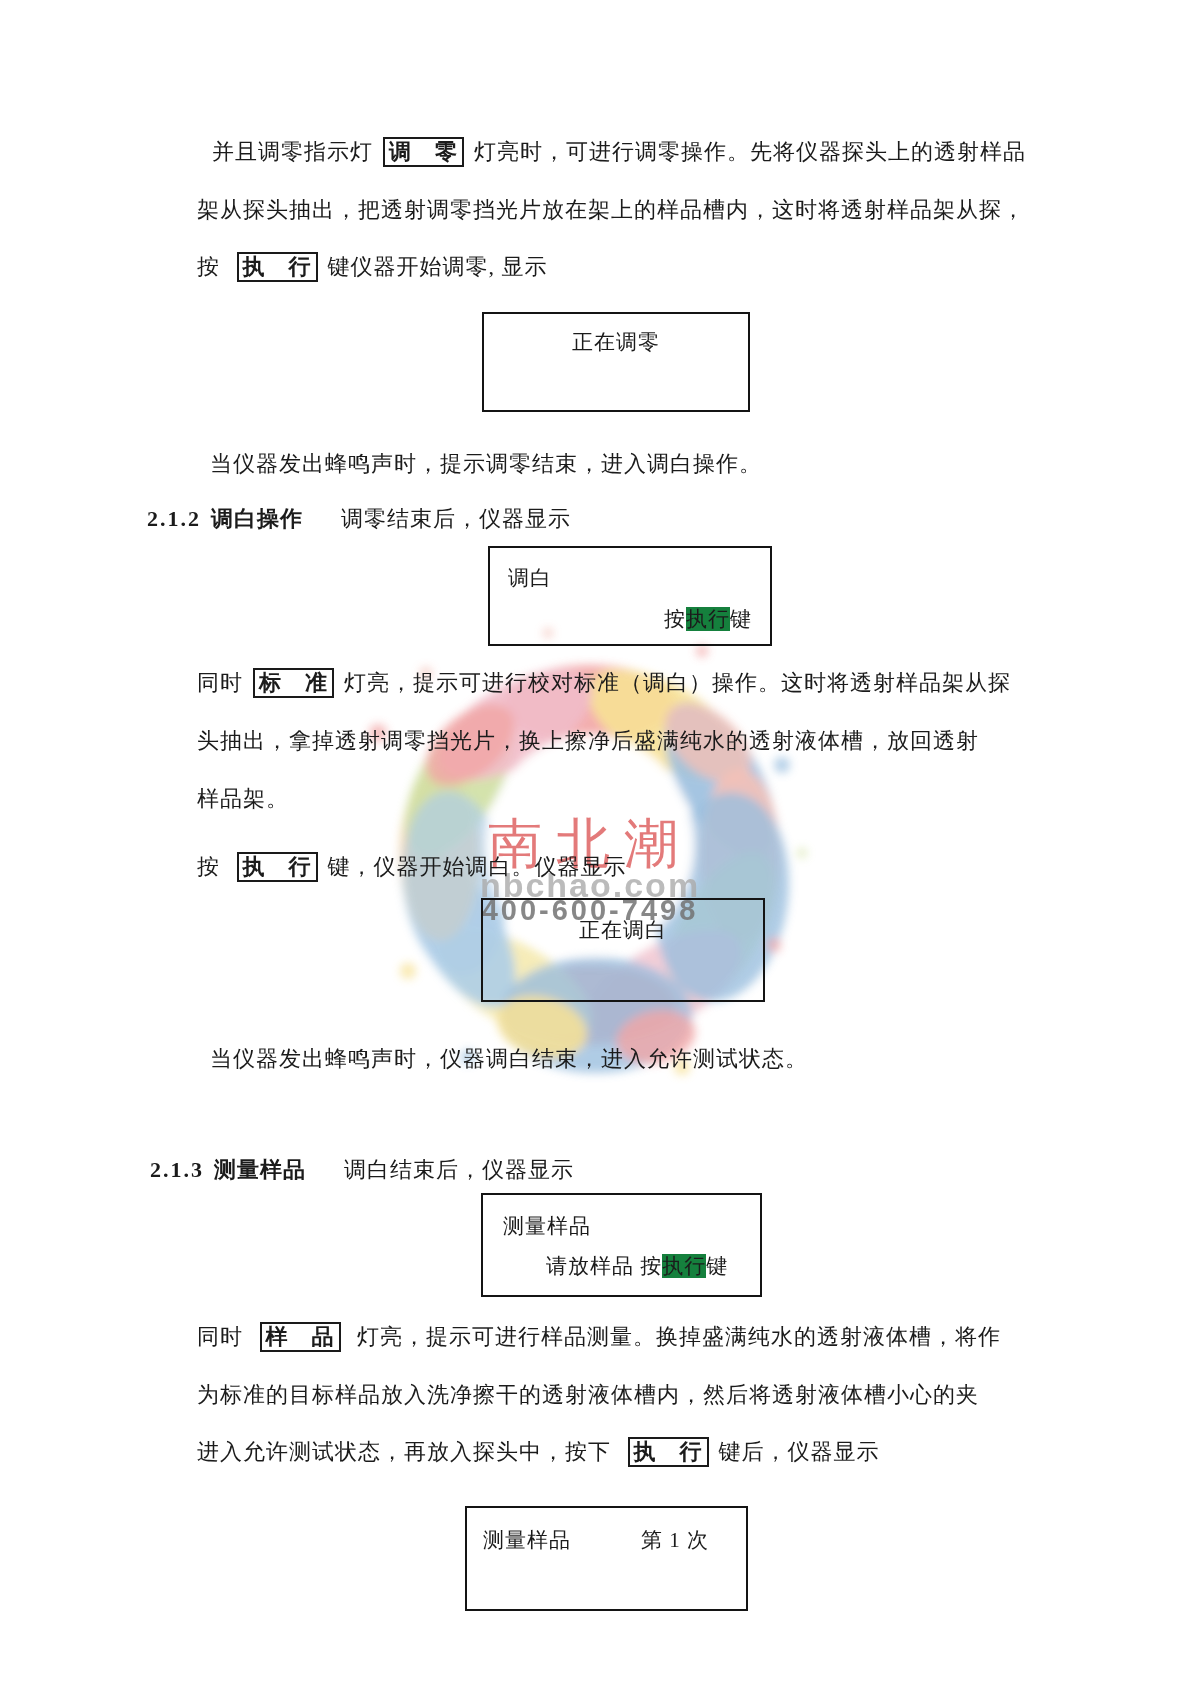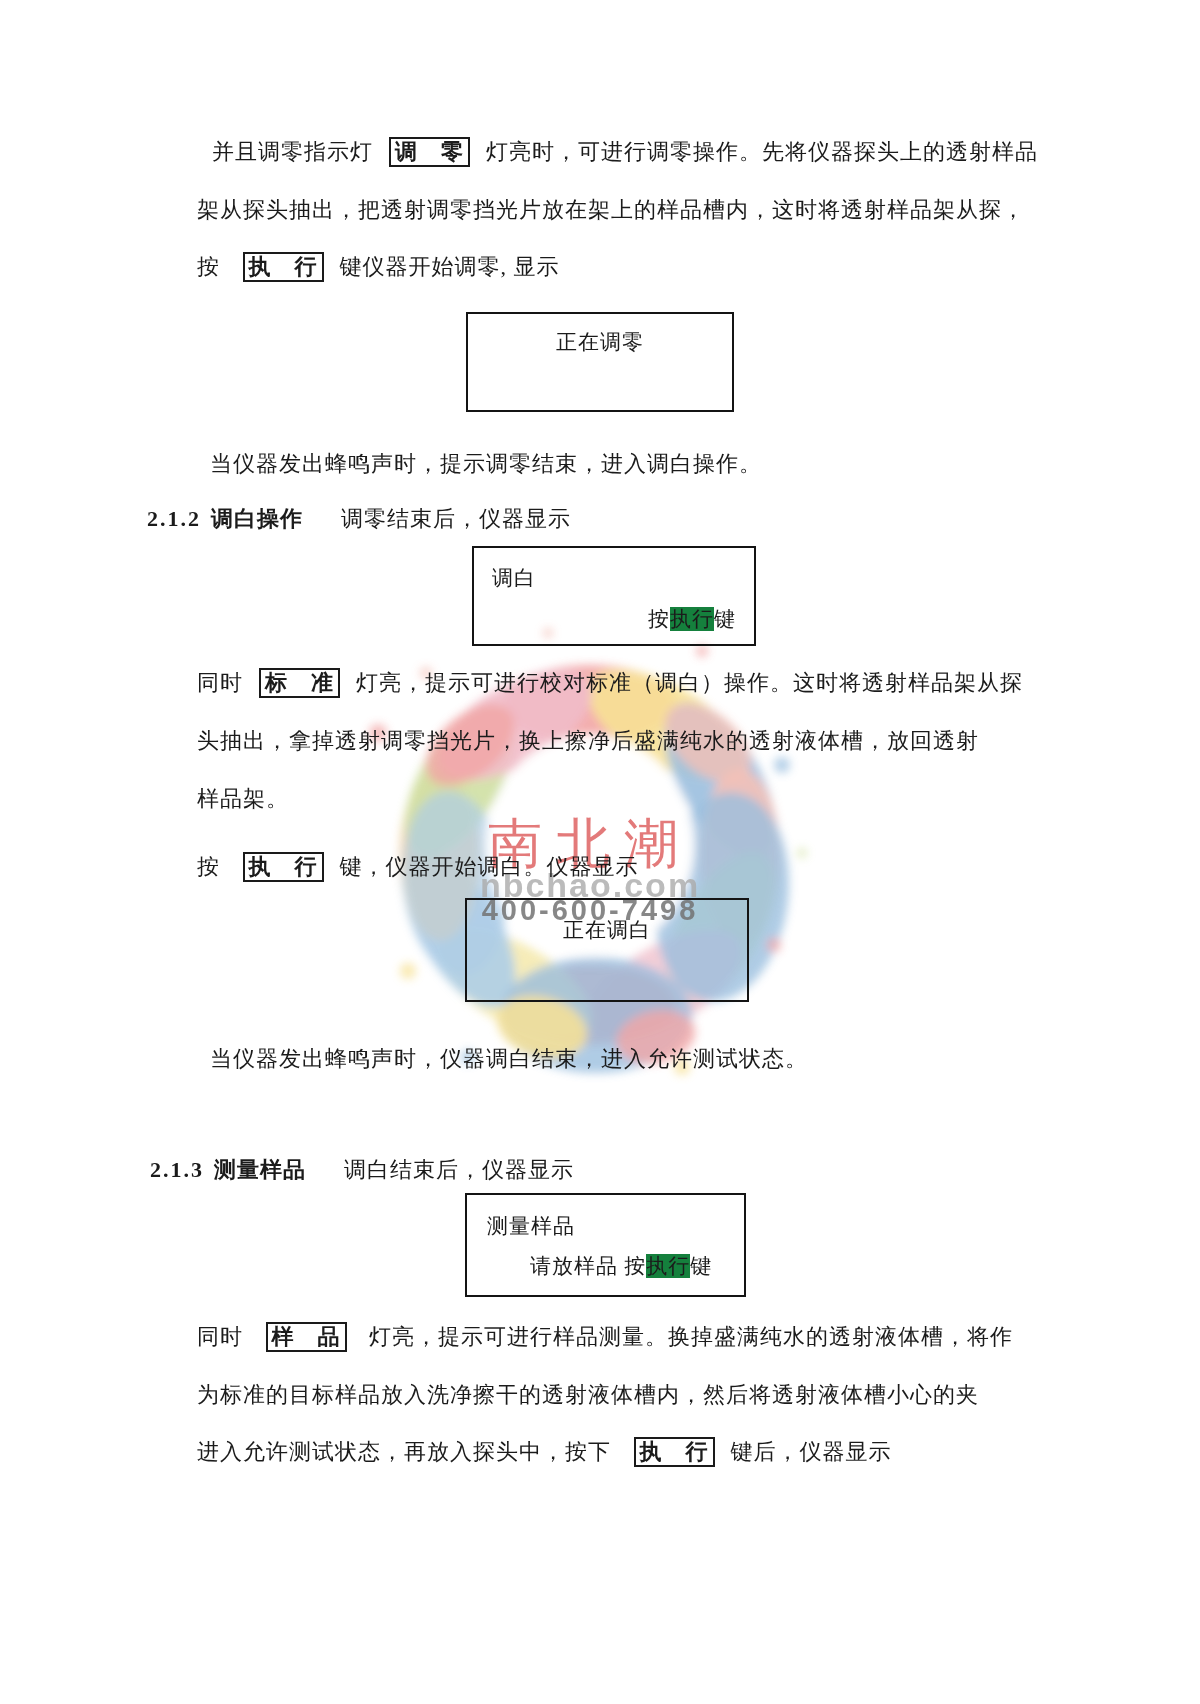--- a/index.html
+++ b/index.html
@@ -12,26 +12,26 @@
             font-size:54px;font-weight:normal;letter-spacing:14px;color:#dd5a5a;opacity:.8;}
   #wm-domain{position:absolute;left:350px;top:866px;width:480px;text-align:center;z-index:0;
              font-family:"Liberation Sans","DejaVu Sans",sans-serif;
              font-size:34px;font-weight:bold;letter-spacing:2px;color:#ababab;opacity:.8;}
   #wm-phone{position:absolute;left:350px;top:894px;width:480px;text-align:center;z-index:0;
             font-family:"Liberation Sans","DejaVu Sans",sans-serif;
             font-size:29px;font-weight:bold;letter-spacing:3px;color:#737373;opacity:.85;}
   
   .line{position:absolute;z-index:2;font-size:22px;line-height:30px;white-space:nowrap;letter-spacing:1px;}
   .kbtn{display:inline-block;border:2px solid #1a1a1a;font-weight:bold;
-        padding:0 4px;line-height:26px;margin:0 16px;vertical-align:baseline;}
+        padding:0 4px;line-height:26px;margin:0 10px;vertical-align:baseline;}
   .hd-num{font-weight:bold;letter-spacing:2px;}
   .hd-title{font-weight:bold;margin-left:10px;}
   .hd-rest{margin-left:38px;}
   
-  .dbox{position:absolute;z-index:2;border:2px solid #141414;background:transparent;font-size:21px;}
+  .dbox{position:absolute;z-index:2;border:2px solid #141414;background:transparent;font-size:21px;margin-left:16px;}
   .dbox .bl{position:absolute;white-space:nowrap;letter-spacing:1px;text-align:right;}
   .hl{background:#15803d;}
 </style>
 </head>
 <body>
 
 <div id="page">
 
   <svg id="watermark" viewBox="0 0 480 480">
       <defs>
@@ -109,14 +109,17 @@
 
   <div class="dbox" style="left:465px;top:1193px;width:277px;height:100px">
     <div class="bl" style="left:20px;top:17px">测量样品</div>
     <div class="bl" style="left:63px;top:57px"><span>请放样品 按</span><span class="hl">执行</span><span>键</span></div>
   </div>
 
   <div class="line" style="left:197px;top:1322px"><span>同时 </span><span class="kbtn">样　品</span><span> 灯亮，提示可进行样品测量。换掉盛满纯水的透射液体槽，将作</span></div>
   <div class="line" style="left:197px;top:1380px"><span>为标准的目标样品放入洗净擦干的透射液体槽内，然后将透射液体槽小心的夹</span></div>
   <div class="line" style="left:197px;top:1437px"><span>进入允许测试状态，再放入探头中，按下 </span><span class="kbtn">执　行</span><span>键后，仪器显示</span></div>
 
+  <div class="dbox" style="left:449px;top:1506px;width:279px;height:101px">
+    <div class="bl" style="left:16px;top:18px"><span>测量样品</span><span style="display:inline-block;width:70px"></span><span>第 1 次</span></div>
+  </div>
 
 </div>
 
 </body></html>

